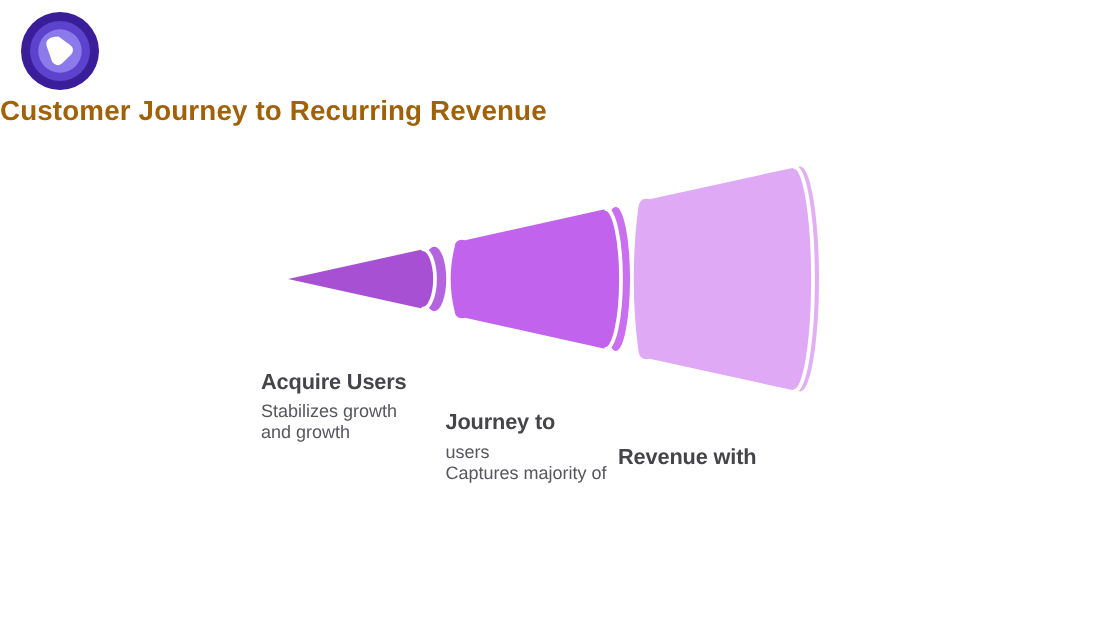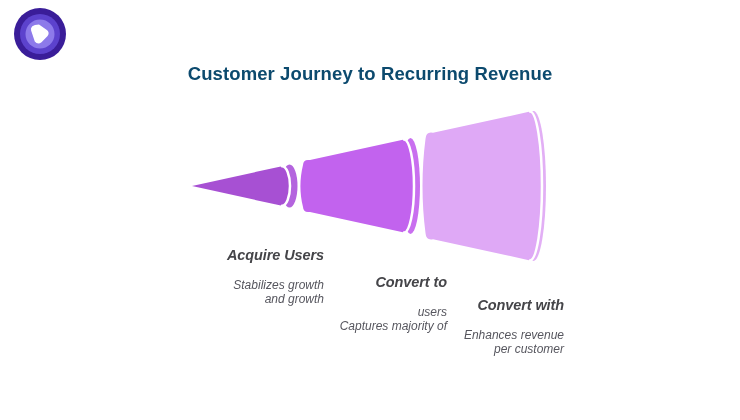--- a/index.html
+++ b/index.html
@@ -16,50 +16,49 @@
     left: 14px;
     top: 8px;
     width: 52px;
     height: 52px;
   }
   .diagram-title {
     position: absolute;
     left: 0;
     right: 0;
     top: 63px;
-    text-align: center;
+    text-align: left;
     font-size: 18.5px;
     font-weight: bold;
     letter-spacing: 0.1px;
-    color: #0c4a6e;
+    color: #a16207;
   }
   .funnel-svg {
     position: absolute;
     left: 0;
     top: 0;
     width: 740px;
     height: 420px;
   }
   .stage {
     position: absolute;
-    text-align: right;
-    font-style: italic;
+    text-align: left;
   }
   .stage-1 { left: 174px; top: 246px; width: 150px; }
   .stage-2 { left: 297px; top: 273px; width: 150px; }
   .stage-3 { left: 412px; top: 296px; width: 152px; }
   .stage-title {
     font-size: 14.5px;
     font-weight: bold;
     line-height: 18px;
     letter-spacing: -0.1px;
     color: #454549;
   }
   .stage-desc {
-    margin-top: 14px;
+    margin-top: 3px;
     font-size: 12px;
     line-height: 14px;
     color: #56565e;
   }
   .seam { fill: none; stroke: #ffffff; stroke-width: 2.5; stroke-linecap: round; }
 </style>
 </head>
 <body>
 
 <div class="canvas">
@@ -91,31 +90,27 @@
   <div class="stage stage-1">
     <div class="stage-title">Acquire Users</div>
     <div class="stage-desc">
       <div>Stabilizes growth</div>
       <div>and growth</div>
     </div>
   </div>
 
   <div class="stage stage-2">
     <div class="stage-title">
-      <div>Convert to</div>
+      <div>Journey to</div>
     </div>
     <div class="stage-desc">
       <div>users</div>
       <div>Captures majority of</div>
     </div>
   </div>
 
   <div class="stage stage-3">
     <div class="stage-title">
-      <div>Convert with</div>
-    </div>
-    <div class="stage-desc">
-      <div>Enhances revenue</div>
-      <div>per customer</div>
+      <div>Revenue with</div>
     </div>
   </div>
 
 </div>
 
 </body></html>

